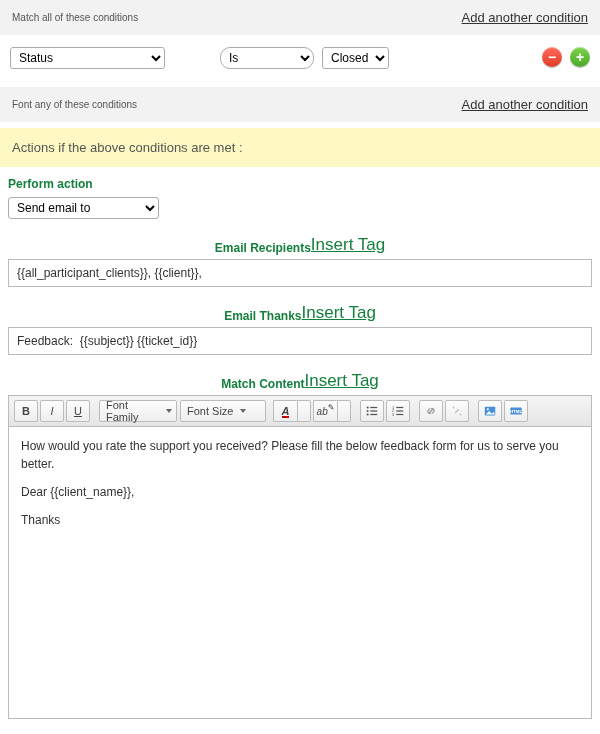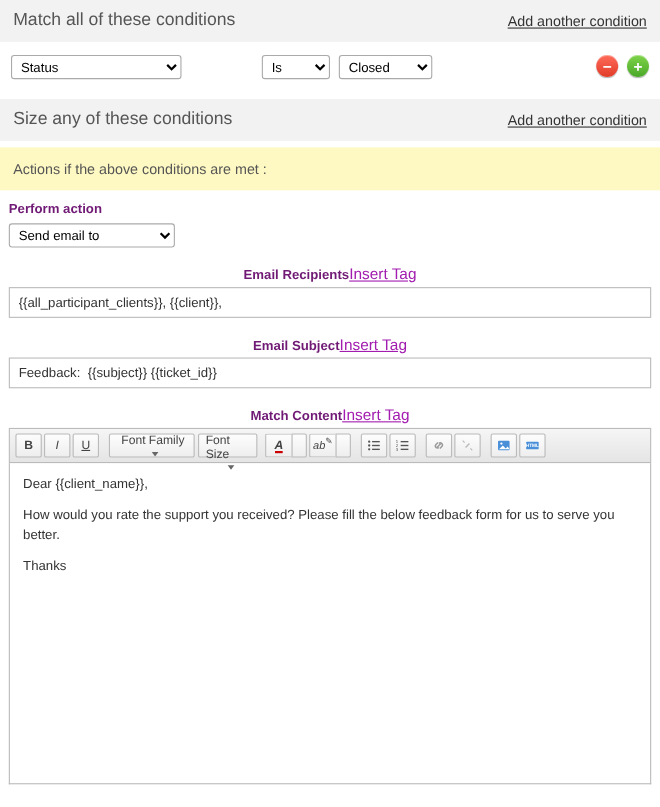--- a/index.html
+++ b/index.html
@@ -1,41 +1,41 @@
 <!DOCTYPE html>
 <html><head>
 <meta charset="utf-8">
 <style>
 * { box-sizing: border-box; margin: 0; padding: 0; }
 body { font-family: "Helvetica Neue", Arial, sans-serif; font-size: 13px; color: #333; background: #fff; width: 600px; }
 .section-header { background: #f2f2f2; padding: 10px 12px; display: flex; justify-content: space-between; align-items: center; }
-.section-header .title { color: #555; font-size: 16px; }
+.section-header .title { color: #555; font-size: 10px; }
 .add-link { color: #333; font-size: 13px; text-decoration: underline; cursor: pointer; }
 .condition-row { padding: 12px 10px 18px; display: flex; align-items: flex-start; gap: 8px; }
 select { font-size: 12px; padding: 2px 4px; border: 1px solid #aaa; border-radius: 3px; background: #fff; height: 22px; }
 .sel-field { width: 155px; }
-.sel-op { width: 62px; margin-left: 65px; }
-.sel-val { width: 85px; }
+.sel-op { width: 94px; margin-left: 47px; border-radius: 10px; }
+.sel-val { width: 67px; }
 .spacer { flex: 1; }
 .circle-btn { width: 20px; height: 20px; border-radius: 50%; display: inline-flex; align-items: center; justify-content: center; color: #fff; font-weight: bold; font-size: 14px; cursor: pointer; box-shadow: inset 0 1px 0 rgba(255,255,255,0.4), 0 1px 1px rgba(0,0,0,0.3); }
 .circle-remove { background: linear-gradient(#ff6b5a,#e13c28); }
 .circle-remove::before { content: "−"; }
 .circle-add { background: linear-gradient(#7fd44a,#4aa828); }
 .circle-add::before { content: "+"; }
 .actions-header { background: #fef9c3; padding: 12px; color: #555; font-size: 13px; margin-top: 6px; }
 .form-block { padding: 10px 8px 6px; }
-.form-label { font-weight: bold; font-size: 12px; color: #701a75; margin-bottom: 6px; display: block; }
+.form-label { font-weight: bold; font-size: 12px; color: #15803d; margin-bottom: 6px; display: block; }
 .label-row { display: flex; justify-content: center; align-items: end; margin-bottom: 4px; }
-.insert-tag { font-size: 14px; color: #a21caf; text-decoration: underline; cursor: pointer; }
+.insert-tag { font-size: 17px; color: #15803d; text-decoration: underline; cursor: pointer; }
 .text-input { width: 100%; border: 1px solid #bbb; padding: 6px 8px; font-size: 12px; color: #333; }
 .toolbar { border: 1px solid #bbb; background: linear-gradient(#f5f5f5,#e5e5e5); padding: 4px 5px; display: flex; gap: 3px; align-items: center; flex-wrap: nowrap; }
 .tb-group { display: flex; gap: 2px; margin-right: 6px; }
 .tb-btn { width: 24px; height: 22px; border: 1px solid #bbb; background: linear-gradient(#fdfdfd,#eee); border-radius: 2px; display: inline-flex; align-items: center; justify-content: center; cursor: pointer; font-size: 11px; color: #444; }
 .tb-btn svg { width: 14px; height: 14px; }
-.tb-select { height: 22px; border: 1px solid #bbb; background: linear-gradient(#fdfdfd,#eee); border-radius: 2px; display: inline-flex; align-items: center; padding: 0 4px 0 6px; font-size: 11px; color: #444; cursor: pointer; gap: 4px; flex-direction: column; }
+.tb-select { height: 22px; border: 1px solid #bbb; background: linear-gradient(#fdfdfd,#eee); border-radius: 2px; display: inline-flex; align-items: center; padding: 0 4px 0 6px; font-size: 11px; color: #444; cursor: pointer; gap: 4px; }
 .tb-select .caret { width: 0; height: 0; border-left: 3px solid transparent; border-right: 3px solid transparent; border-top: 4px solid #666; margin-left: 3px; }
 .tb-split { display: inline-flex; }
 .tb-split .tb-btn:first-child { border-top-right-radius: 0; border-bottom-right-radius: 0; border-right: none; }
 .tb-split .tb-caret-btn { width: 14px; border-top-left-radius: 0; border-bottom-left-radius: 0; }
 .editor-body { border: 1px solid #bbb; border-top: none; min-height: 292px; padding: 10px 12px; font-size: 12px; color: #333; line-height: 1.5; }
 .editor-body p { margin-bottom: 10px; }
 .editor-body a { color: #1155cc; text-decoration: underline; }
 .perform-select { width: 151px; }
 </style>
 </head>
@@ -48,42 +48,42 @@
 <div class="condition-row">
   <select class="sel-field"><option>Status</option></select>
   <select class="sel-op"><option>Is</option></select>
   <select class="sel-val"><option>Closed</option></select>
   <span class="spacer"></span>
   <span class="circle-btn circle-remove"></span>
   <span class="circle-btn circle-add"></span>
 </div>
 
 <div class="section-header">
-  <span class="title">Size any of these conditions</span>
+  <span class="title">Font any of these conditions</span>
   <span class="add-link">Add another condition</span>
 </div>
 
 <div class="actions-header">Actions if the above conditions are met :</div>
 
 <div class="form-block">
   <span class="form-label">Perform action</span>
   <select class="perform-select"><option>Send email to</option></select>
 </div>
 
 <div class="form-block">
   <div class="label-row">
     <span class="form-label" style="margin-bottom:0">Email Recipients</span>
     <span class="insert-tag">Insert Tag</span>
   </div>
   <input type="text" class="text-input" value="{{all_participant_clients}}, {{client}}," style="">
 </div>
 
 <div class="form-block">
   <div class="label-row">
-    <span class="form-label" style="margin-bottom:0">Email Subject</span>
+    <span class="form-label" style="margin-bottom:0">Email Thanks</span>
     <span class="insert-tag">Insert Tag</span>
   </div>
   <input type="text" class="text-input" value="Feedback:  {{subject}} {{ticket_id}}" style="">
 </div>
 
 <div class="form-block" style="padding-bottom:14px;">
   <div class="label-row">
     <span class="form-label" style="margin-bottom:0">Match Content</span>
     <span class="insert-tag">Insert Tag</span>
   </div>
@@ -97,21 +97,21 @@
           <i>I</i>
         </span>
       <span class="tb-btn">
           <u>U</u>
         </span>
     </span>
     <span class="tb-select" style="width:78px">
         <span>Font Family</span>
         <span class="caret"></span>
       </span>
-    <span class="tb-select" style="width:54px">
+    <span class="tb-select" style="width:86px">
         <span>Font Size</span>
         <span class="caret"></span>
       </span>
     <span class="tb-group" style="margin-left:4px;">
       <span class="tb-split">
         <span class="tb-btn">
             <span style="display:inline-block;"><span style="font-style:italic;font-weight:bold;">A</span><span style="display:block;height:2px;background:#cc0000;margin-top:-1px;"></span></span>
           </span>
         <span class="tb-btn tb-caret-btn">
             <span class="caret" style="margin:0"></span>
@@ -175,17 +175,17 @@
       <span class="tb-btn">
           <svg viewBox="0 0 16 16">
             <rect x="1.5" y="4" width="13" height="8" fill="#4a90d9" rx="1"></rect>
             <text x="8" y="10" font-size="5" fill="#fff" text-anchor="middle" font-weight="bold">HTML</text>
           </svg>
         </span>
     </span>
   </div>
 
   <div class="editor-body">
+    <p>How would you rate the support you received? Please fill the below feedback form for us to serve you better.</p>
     <p>Dear  {{client_name}},</p>
-    <p>How would you rate the support you received? Please fill the below feedback form for us to serve you better.</p>
     <p>Thanks</p>
   </div>
 </div>
 
 </body></html>

